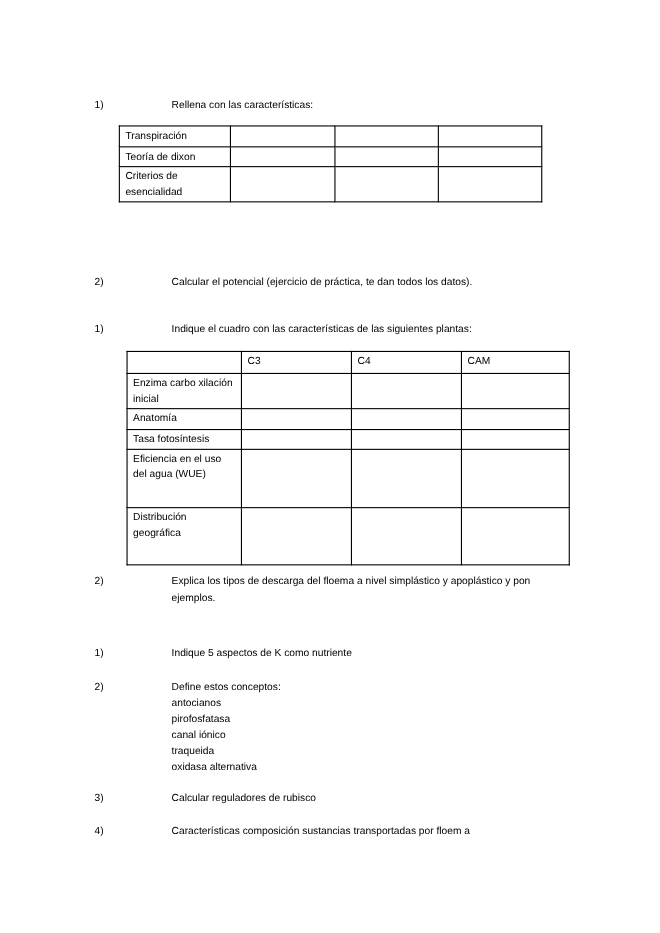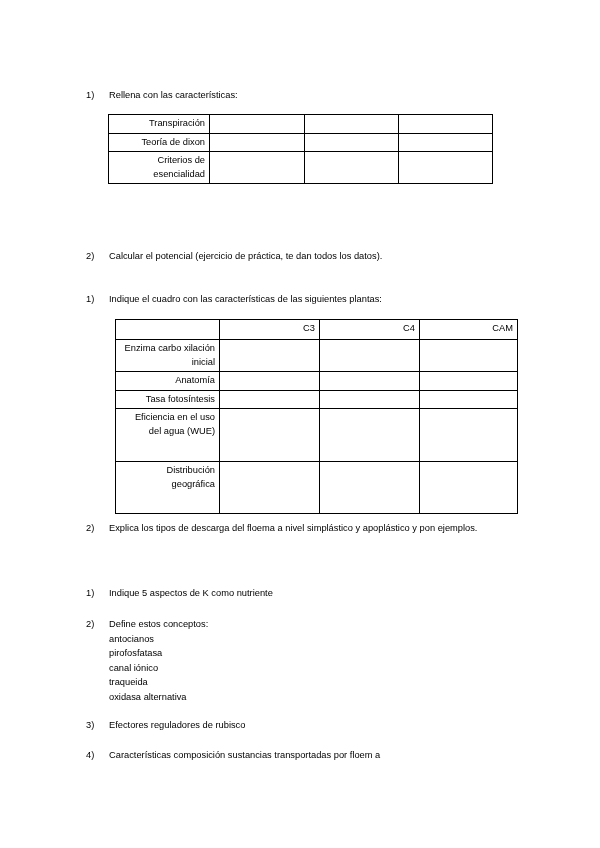--- a/index.html
+++ b/index.html
@@ -26,20 +26,21 @@
     line-height: 14.5px;
     color: #000;
   }
   .q-num {
     width: 23px;
     flex: 0 0 23px;
     text-align: left;
   }
   .q-text {
     flex: 1 1 auto;
+    margin-left: 47px;
   }
   .q-text p {
     margin: 0;
   }
   .sub-list {
     margin: 0;
     padding: 0;
     list-style: none;
   }
   .sub-list li {
@@ -56,21 +57,21 @@
     line-height: 13.6px;
     color: #000;
   }
   .doc-table td {
     border: 1px solid #000000;
     vertical-align: top;
     padding: 2px 4px 2px 5px;
     word-wrap: break-word;
   }
   .doc-table td.label-cell {
-    text-align: right;
+    text-align: left;
   }
   .doc-table td.blank-cell {
     text-align: left;
   }
 
   
   #table-caracteristicas {
     left: 108px;
     top: 114px;
     width: 384px;
@@ -199,21 +200,21 @@
         <li>pirofosfatasa</li>
         <li>canal iónico</li>
         <li>traqueida</li>
         <li>oxidasa alternativa</li>
       </ul>
     </span>
   </div>
 
   <div class="q-row" style="left:86px; top:718px; width:430px;">
     <span class="q-num">3)</span>
-    <span class="q-text">Efectores reguladores de rubisco</span>
+    <span class="q-text">Calcular reguladores de rubisco</span>
   </div>
 
   <div class="q-row" style="left:86px; top:748px; width:430px;">
     <span class="q-num">4)</span>
     <span class="q-text">Características composición sustancias transportadas por floem a</span>
   </div>
 
 </div>
 
 </body></html>

